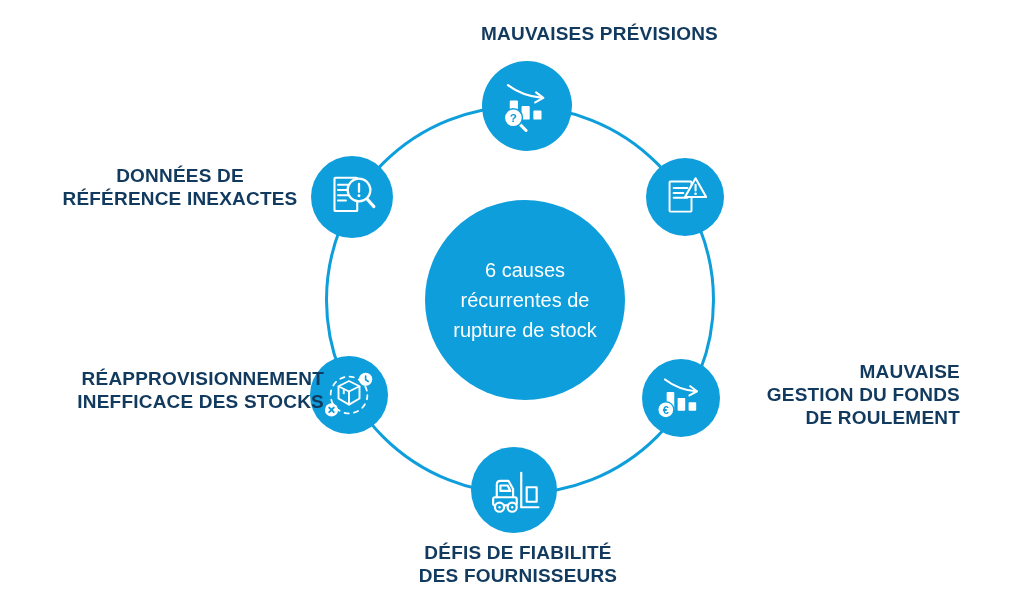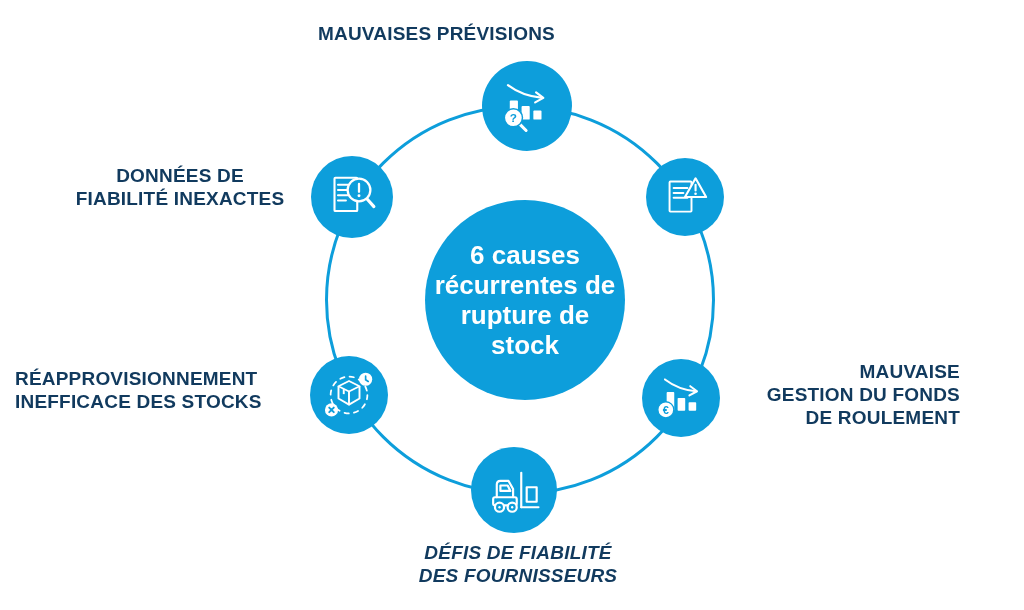--- a/index.html
+++ b/index.html
@@ -18,21 +18,21 @@
     box-sizing:border-box;
   }
 
   
   .center-circle{
     position:absolute;left:425px;top:200px;width:200px;height:200px;
     background:#0d9edb;border-radius:50%;
     display:flex;align-items:center;justify-content:center;text-align:center;
   }
   .center-circle .center-text{
-    color:#ffffff;font-weight:bold;font-size:26px;line-height:30px;
+    color:#ffffff;font-weight:normal;font-size:20px;line-height:30px;
     white-space:pre-line;
   }
 
   
   .node{
     position:absolute;background:#0d9edb;border-radius:50%;
     display:flex;align-items:center;justify-content:center;
   }
   .node svg{display:block;}
   .node-top{left:482px;top:61px;width:90px;height:90px;}
@@ -42,25 +42,25 @@
   .node-lower-left{left:310px;top:356px;width:78px;height:78px;}
   .node-upper-left{left:311px;top:156px;width:82px;height:82px;}
 
   
   .label{
     position:absolute;
     color:#113a5e;font-weight:bold;font-size:19px;line-height:23px;
     letter-spacing:0.2px;
     white-space:pre-line;
   }
-  .label-top{left:318px;top:22px;width:400px;text-align:left;}
+  .label-top{left:318px;top:22px;width:400px;text-align:right;}
   .label-upper-right{left:752px;top:167px;width:240px;text-align:left;}
   .label-lower-right{left:715px;top:360px;width:245px;text-align:right;}
-  .label-bottom{left:368px;top:541px;width:300px;text-align:center;font-style:italic;}
-  .label-lower-left{left:15px;top:367px;width:300px;text-align:left;}
+  .label-bottom{left:368px;top:541px;width:300px;text-align:center;}
+  .label-lower-left{left:24px;top:367px;width:300px;text-align:right;}
   .label-upper-left{left:30px;top:164px;width:300px;text-align:center;}
 </style>
 </head>
 <body>
 
 <div id="stage">
 
   <div class="ring"></div>
 
   <div class="center-circle">
@@ -172,15 +172,15 @@
 GESTION DU FONDS
 DE ROULEMENT</div>
 
   <div class="label label-bottom">DÉFIS DE FIABILITÉ
 DES FOURNISSEURS</div>
 
   <div class="label label-lower-left">RÉAPPROVISIONNEMENT
 INEFFICACE DES STOCKS</div>
 
   <div class="label label-upper-left">DONNÉES DE
-FIABILITÉ INEXACTES</div>
+RÉFÉRENCE INEXACTES</div>
 
 </div>
 
 </body></html>

